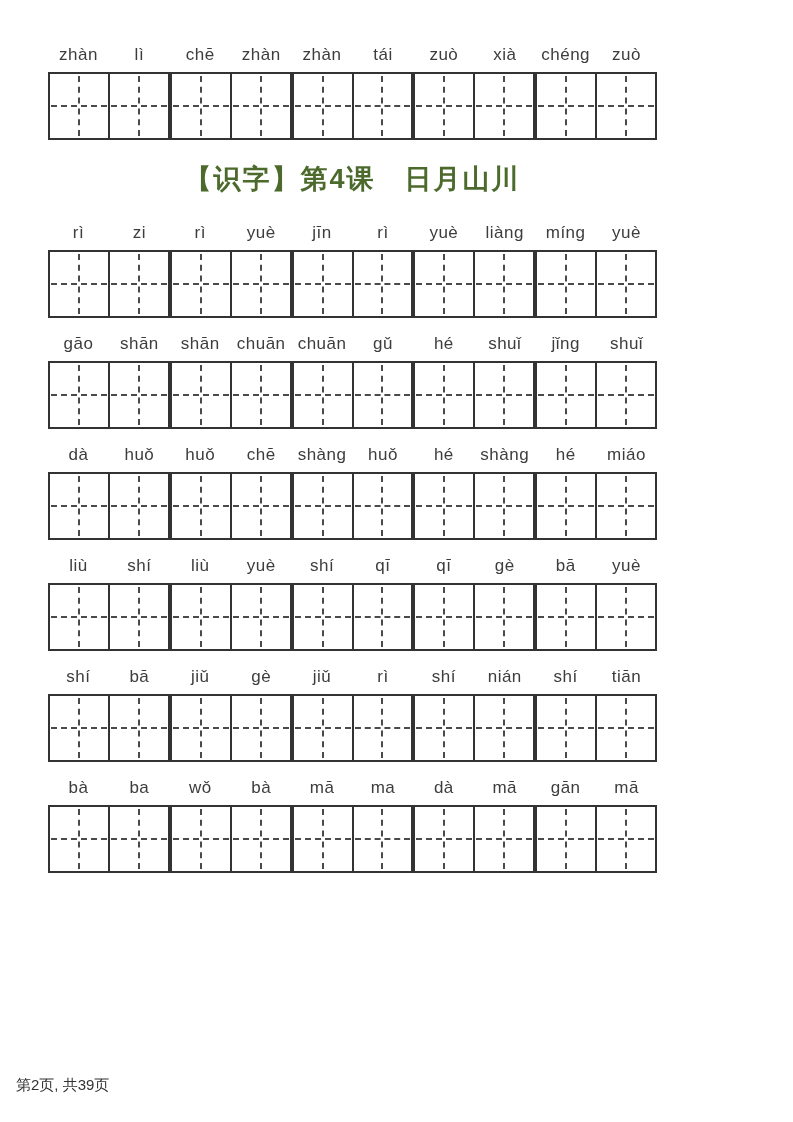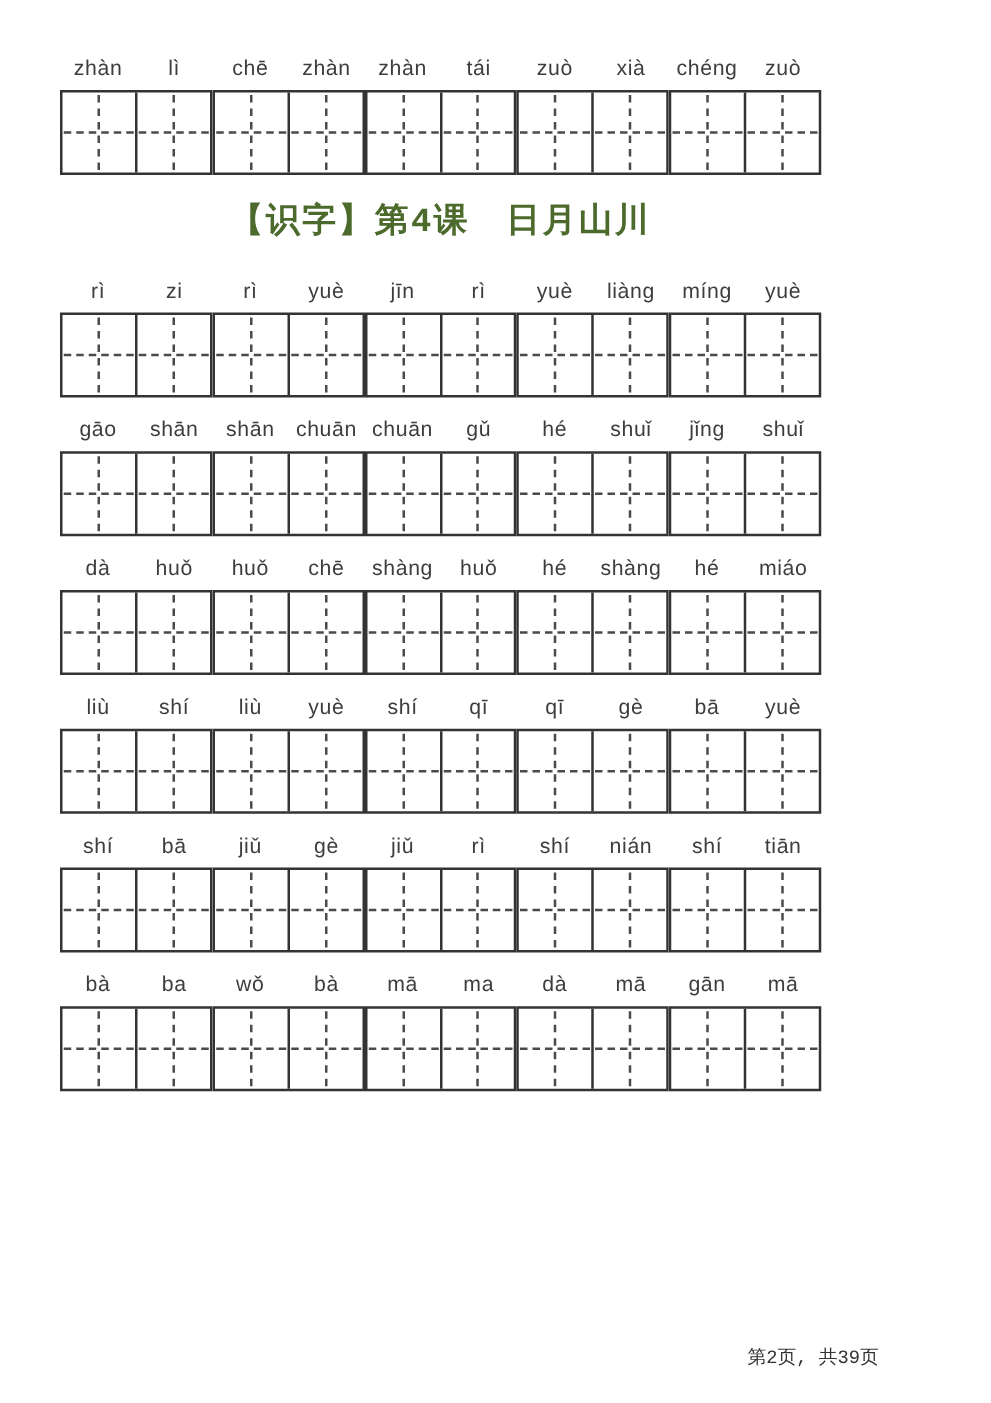--- a/index.html
+++ b/index.html
@@ -65,36 +65,36 @@
     position: absolute;
     top: 50%;
     left: 1px;
     right: 1px;
     height: 0;
     border-top: 2px dashed var(--dash);
     margin-top: -1px;
   }
   .section-heading {
     text-align: center;
-    font-family: Liberation Mono, monospace;
+    font-family: Liberation Sans, sans-serif;
     font-weight: bold;
     font-size: 27px;
     line-height: 38px;
     color: var(--heading);
     margin-top: 20px;
     margin-bottom: 24px;
     letter-spacing: 2px;
   }
   .page-footer {
     position: absolute;
     left: 16px;
     right: 0;
     top: 1076px;
-    text-align: right;
-    font-family: Liberation Mono, monospace;
+    text-align: left;
+    font-family: Liberation Sans, sans-serif;
     font-size: 15px;
     color: var(--footer);
   }
 </style>
 </head>
 <body>
 
 <div class="page">
   <div>
       <div class="word-row">

